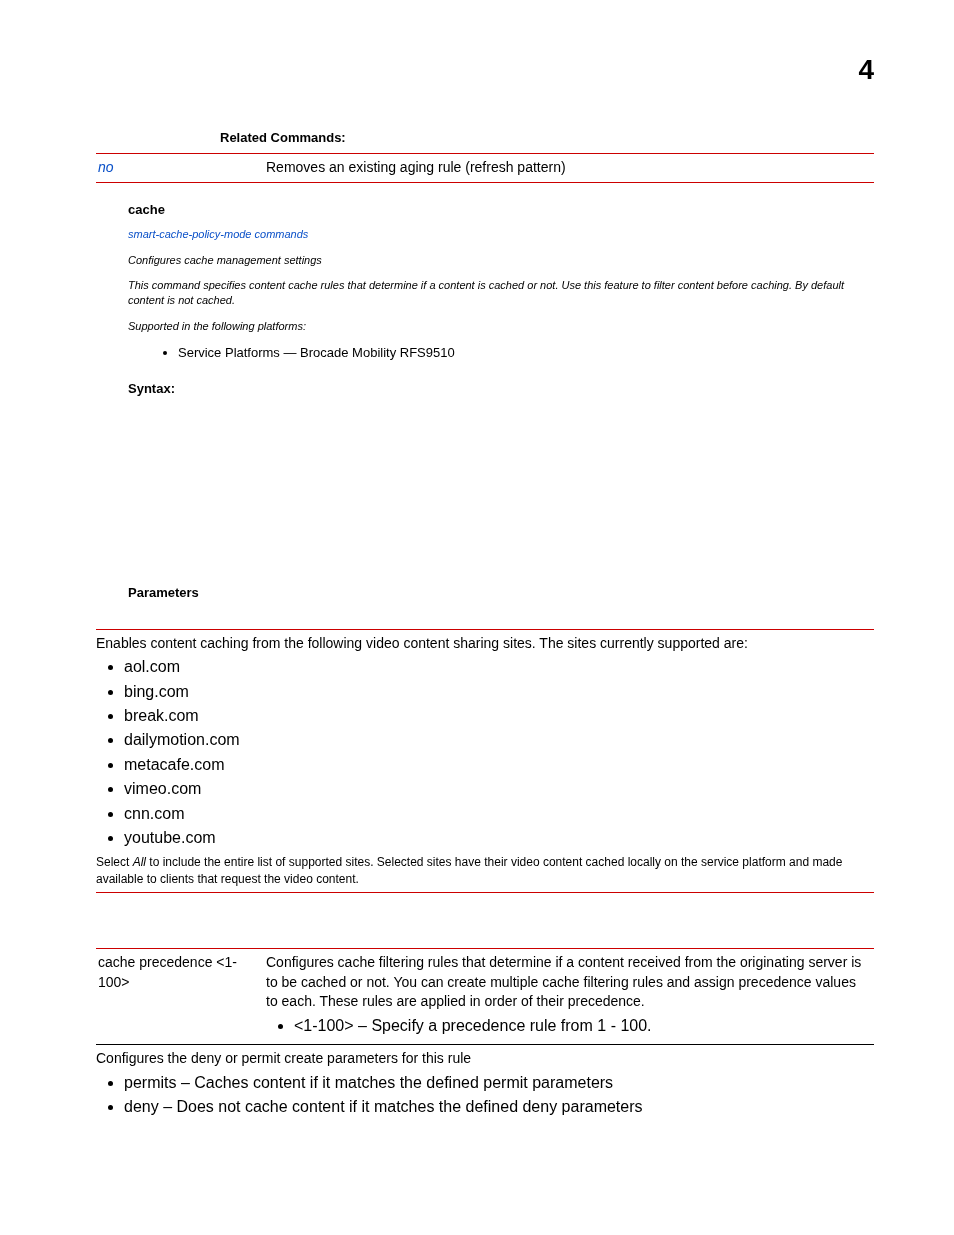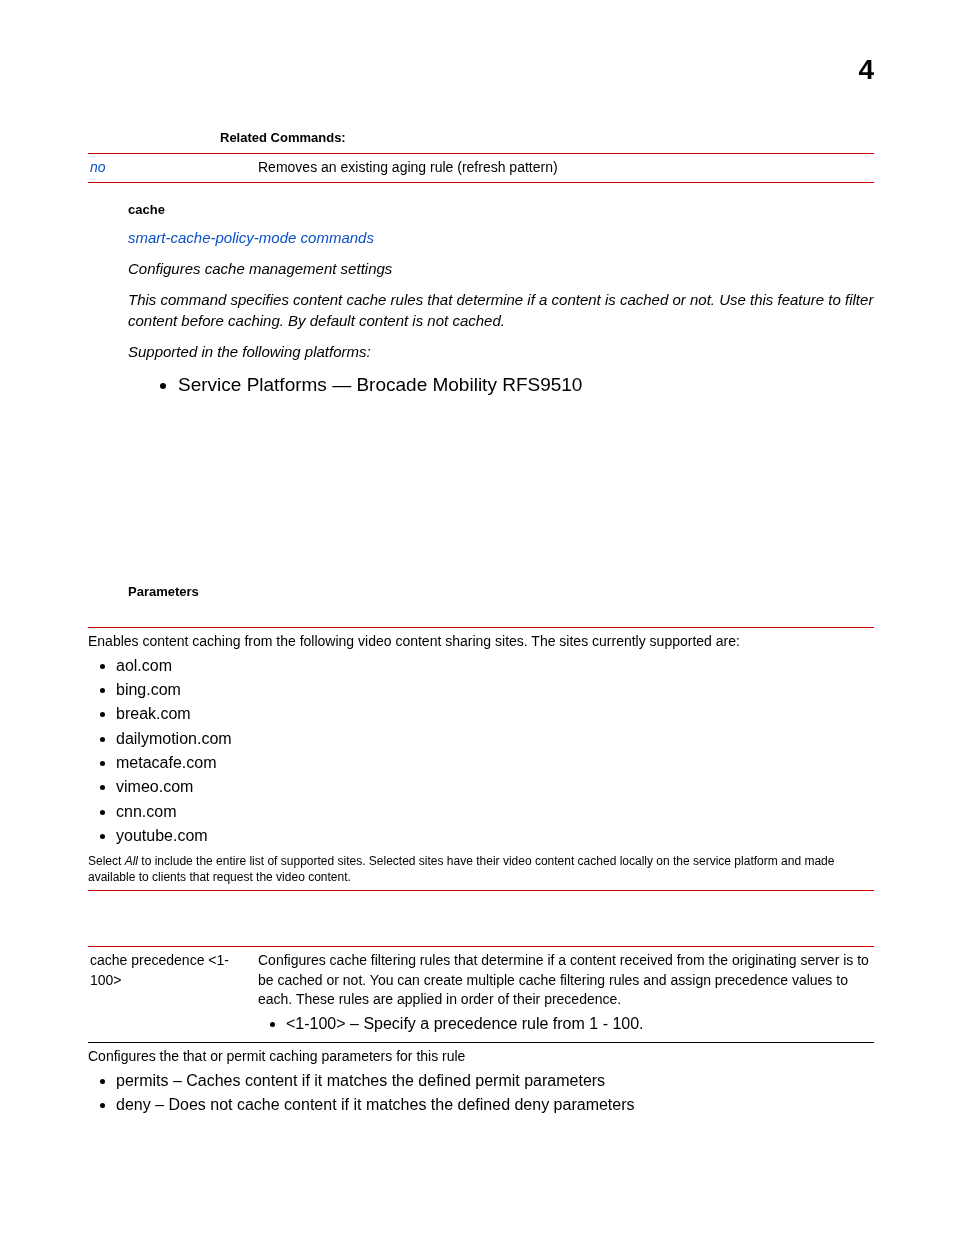--- a/index.html
+++ b/index.html
@@ -51,43 +51,43 @@
   .table-val {
     flex: 1;
     padding-right: 4px;
   }
   .link-text {
     color: #0a50c8;
     font-style: italic;
   }
   .para {
     margin: 8px 0 10px 0;
-    font-size: 15px;
+    font-size: 11px;
     font-style: italic;
   }
   ul.bullet {
     list-style-type: disc;
     padding-left: 50px;
     margin: 4px 0;
-    font-size: 19px;
+    font-size: 13px;
   }
   ul.bullet-sm {
     list-style-type: disc;
     padding-left: 28px;
     margin: 2px 0;
     font-size: 16px;
   }
   ul.bullet-sm li {
     padding: 1px 0;
   }
   .syntax-gap {
     height: 180px;
   }
   .full-width-section {
-    margin-left: 8px;
+    margin-left: 16px;
   }
   .cache-sub {
     margin-top: 18px;
     margin-left: 48px;
   }
   .italic {
     font-style: italic;
   }
   .param-gap {
     height: 55px;
@@ -118,20 +118,21 @@
 <div class="content-area cache-sub">
   <div class="section-heading">cache</div>
   <div class="para link-text">smart-cache-policy-mode commands</div>
   <div class="para">Configures cache management settings</div>
   <div class="para">This command specifies content cache rules that determine if a content is cached or not. Use this feature to filter content before caching. By default content is not cached.</div>
   <div class="para">Supported in the following platforms:</div>
   <ul class="bullet">
     <li>Service Platforms — Brocade Mobility RFS9510</li>
   </ul>
 
+  <div class="section-heading" style="margin-top:18px;">Syntax:</div>
   <div class="syntax-gap"></div>
 
   <div class="section-heading">Parameters</div>
 </div>
 
 <div style="height:20px"></div>
 
 <div class="full-width-section">
   <hr class="red-rule">
   <div class="table-row">
@@ -164,20 +165,20 @@
     <div class="table-val">
       <div>Configures cache filtering rules that determine if a content received from the originating server is to be cached or not. You can create multiple cache filtering rules and assign precedence values to each. These rules are applied in order of their precedence.</div>
       <ul class="bullet-sm">
         <li>&lt;1-100&gt; – Specify a precedence rule from 1 - 100.</li>
       </ul>
     </div>
   </div>
   <hr class="black-rule">
   <div class="table-row">
     <div class="table-val">
-      <div>Configures the that or permit caching parameters for this rule</div>
+      <div>Configures the deny or permit create parameters for this rule</div>
       <ul class="bullet-sm">
         <li>permits – Caches content if it matches the defined permit parameters</li>
         <li>deny – Does not cache content if it matches the defined deny parameters</li>
       </ul>
     </div>
   </div>
 </div>
 
 </body></html>

